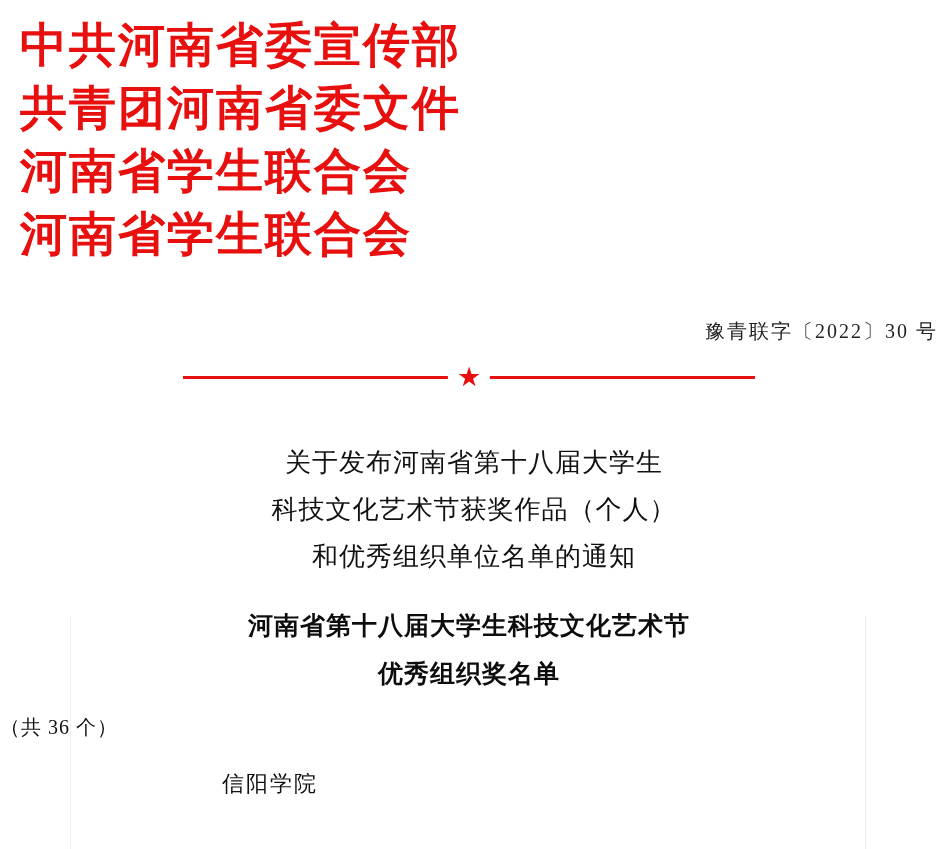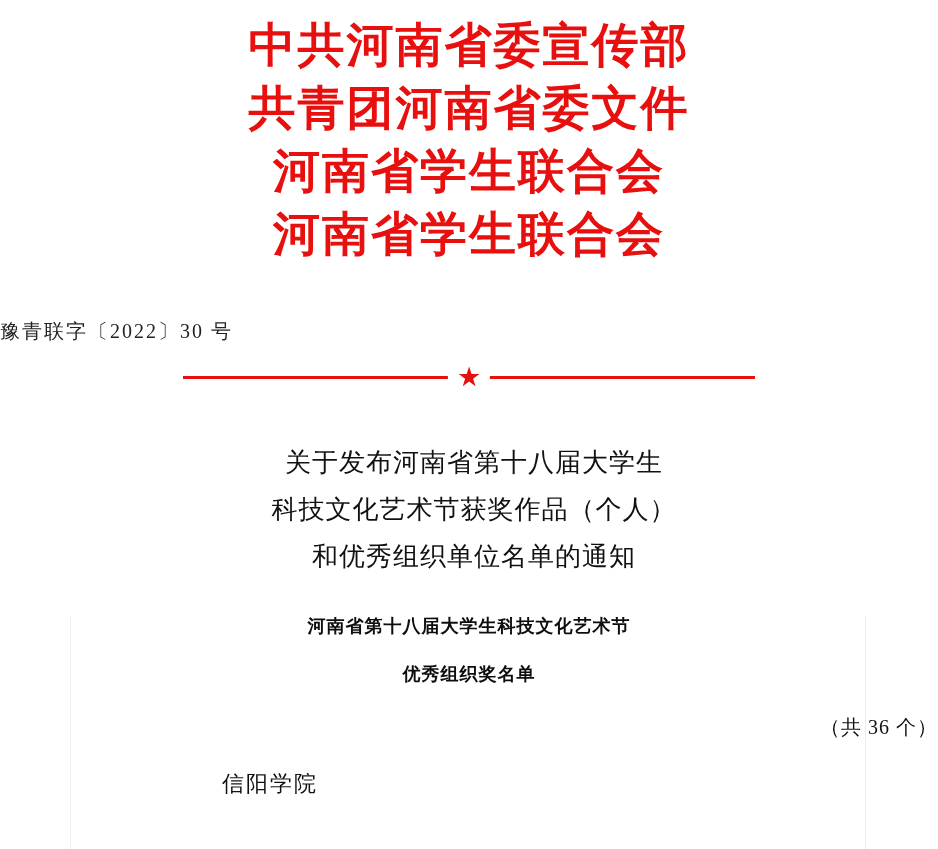--- a/index.html
+++ b/index.html
@@ -17,39 +17,39 @@
   }
   .page {
     width: 938px;
     height: 849px;
     position: relative;
     background: #fff;
   }
   
   .masthead {
     padding-top: 14px;
-    text-align: center;
+    padding-left: 20px;
   }
   .masthead-line {
     color: #e8100f;
     font-family: "Liberation Serif", "DejaVu Serif", serif;
     font-weight: bold;
     font-size: 47px;
     line-height: 63px;
     letter-spacing: 2px;
     white-space: nowrap;
   }
   .masthead-line.spaced {
     letter-spacing: 16px;
     text-indent: 16px;
   }
   
   .doc-number {
     margin-top: 52px;
-    text-align: left;
+    text-align: right;
     font-size: 20px;
     letter-spacing: 2px;
     color: #222;
     font-family: "Liberation Serif", "DejaVu Serif", serif;
   }
   
   .rule-wrap {
     margin-top: 20px;
     position: relative;
     height: 24px;
@@ -83,29 +83,29 @@
     line-height: 47px;
     letter-spacing: 1px;
     color: #111;
     margin-left: 10px;
   }
   .subtitle-block {
     margin-top: 22px;
     text-align: center;
   }
   .subtitle-line {
-    font-size: 18px;
+    font-size: 25px;
     font-weight: bold;
     line-height: 48px;
     letter-spacing: 1px;
     color: #0d0d0d;
   }
   .count-line {
     margin-top: 16px;
-    text-align: right;
+    text-align: left;
     font-size: 20px;
     letter-spacing: 1px;
     color: #111;
   }
   
   .list-block {
     margin-top: 26px;
     padding-left: 222px;
   }
   .list-item {

